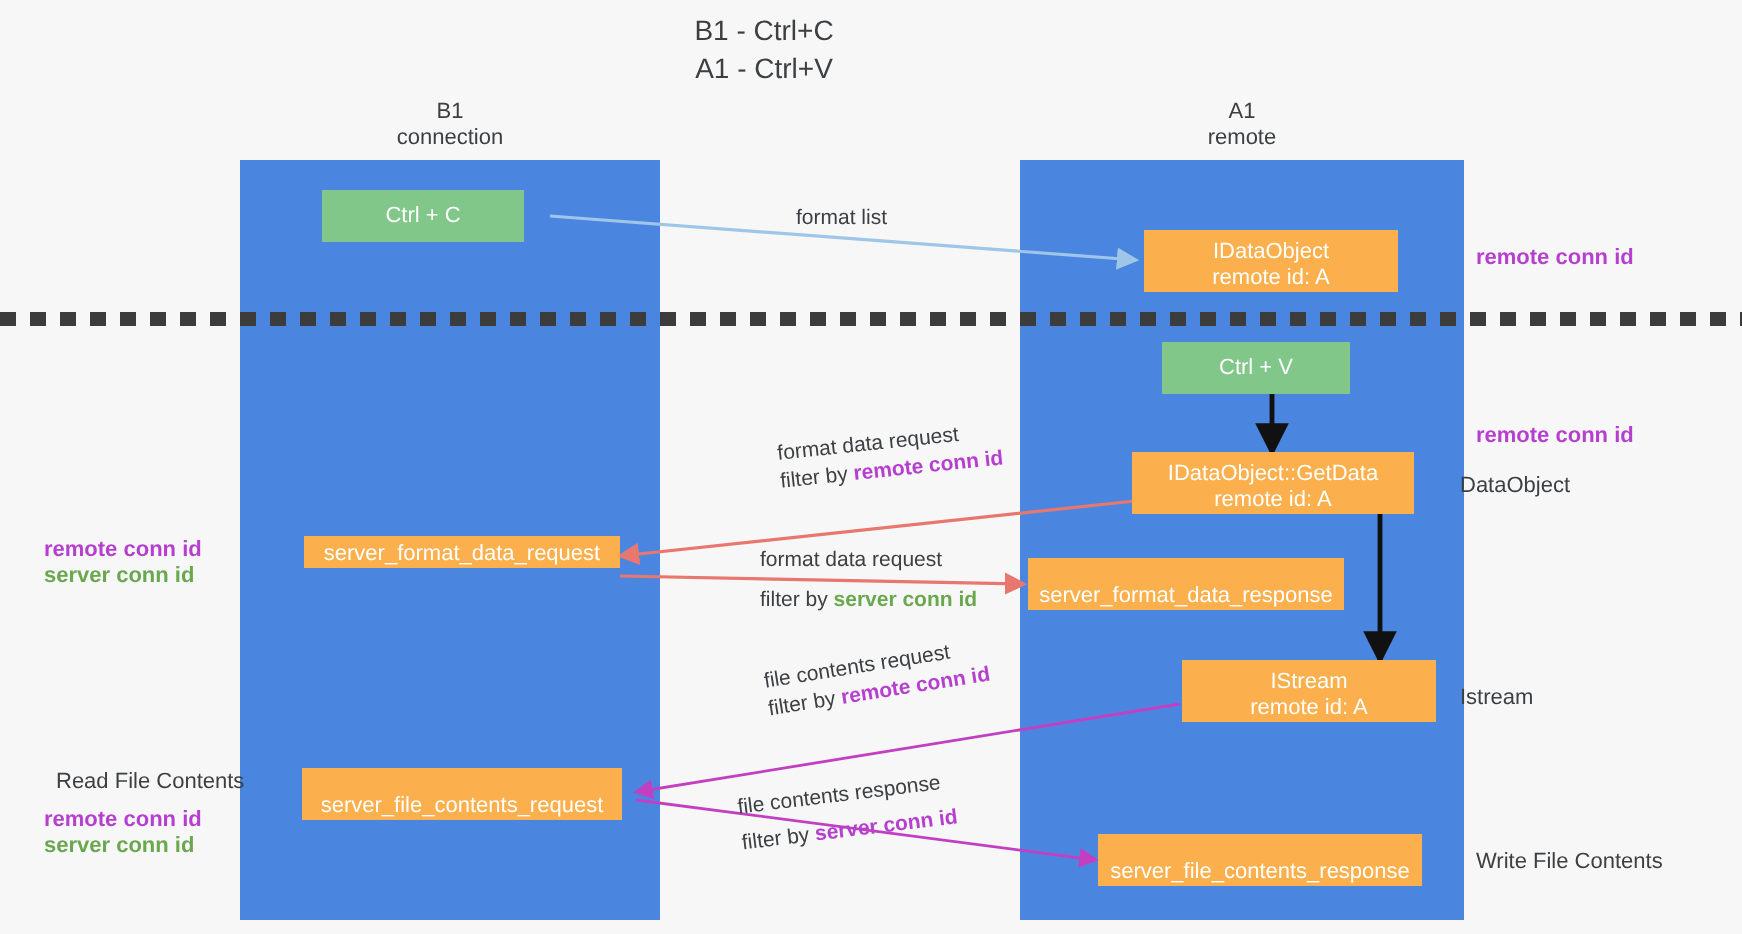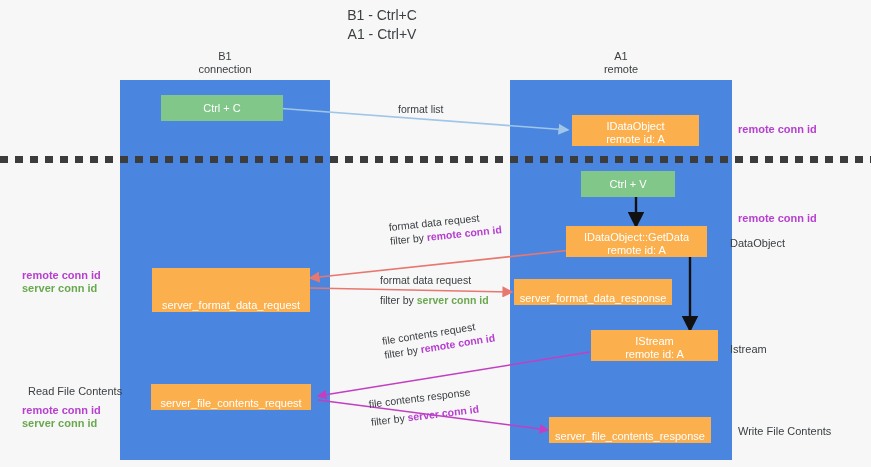--- a/index.html
+++ b/index.html
@@ -102,39 +102,39 @@
 
     <line x1="690" y1="253" x2="690" y2="330" stroke="#111111" stroke-width="2.4" marker-end="url(#ah-blk)"></line>
 
     <line x1="590" y1="352" x2="318" y2="396" stroke="#c23fc2" stroke-width="1.4" marker-end="url(#ah-mag)"></line>
 
     <line x1="318" y1="400" x2="548" y2="430" stroke="#c23fc2" stroke-width="1.4" marker-end="url(#ah-mag)"></line>
   </svg>
 
   <div class="dashed"></div>
 
-  <div class="box green" style="left:161px;top:95px;width:122px;height:26px;">
+  <div class="box green" style="left:161px;top:95px;width:101px;height:26px;">
     <span>Ctrl + C</span>
   </div>
 
   <div class="box orange" style="left:572px;top:115px;width:127px;height:31px;">
     <span>IDataObject</span>
     <span>remote id: A</span>
   </div>
 
   <div class="box green" style="left:581px;top:171px;width:94px;height:26px;">
     <span>Ctrl + V</span>
   </div>
 
   <div class="box orange" style="left:566px;top:226px;width:141px;height:31px;">
     <span>IDataObject::GetData</span>
     <span>remote id: A</span>
   </div>
 
-  <div class="box orange" style="left:152px;top:268px;width:158px;height:44px;">
+  <div class="box orange" style="left:152px;top:268px;width:158px;height:16px;">
     <span>server_format_data_request</span>
   </div>
 
   <div class="box orange" style="left:514px;top:279px;width:158px;height:26px;">
     <span>server_format_data_response</span>
   </div>
 
   <div class="box orange" style="left:591px;top:330px;width:127px;height:31px;">
     <span>IStream</span>
     <span>remote id: A</span>

